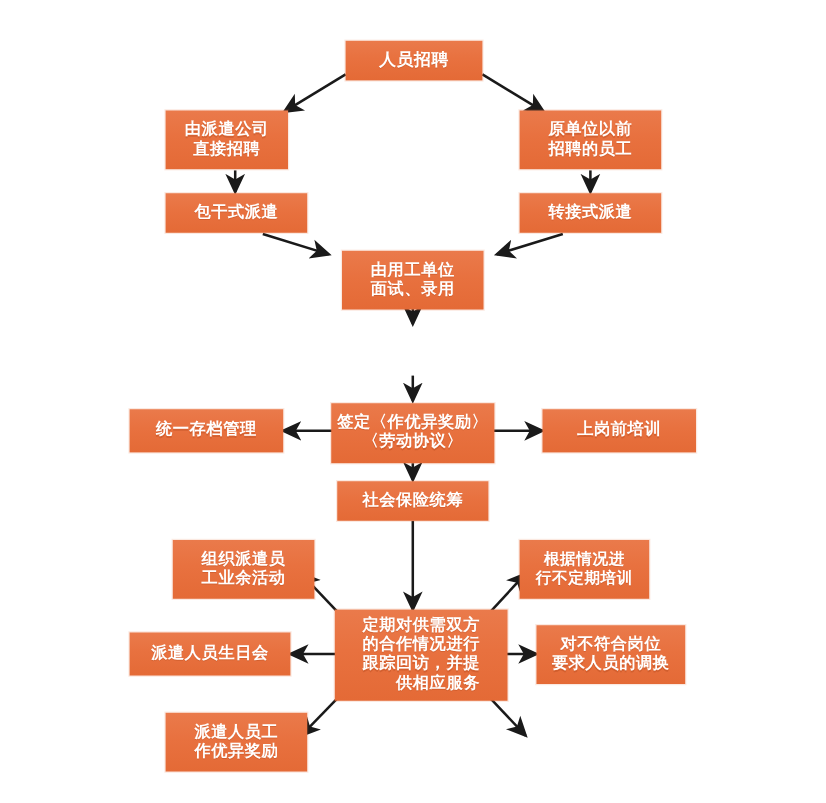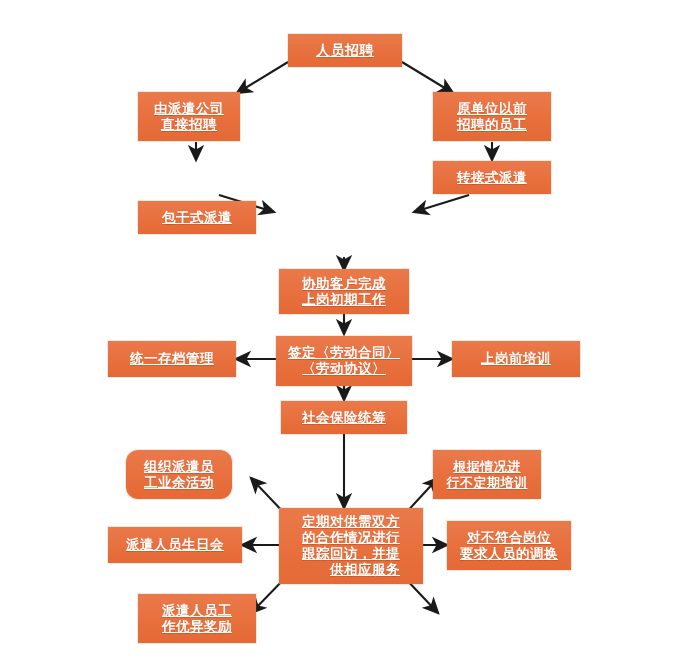--- a/index.html
+++ b/index.html
@@ -35,21 +35,20 @@
     text-align: center;
     line-height: 1.18;
     letter-spacing: 0.5px;
     box-shadow: 0 0 0 1px rgba(228,106,54,0.15);
     z-index: 3;
   }
   .node .txt {
     display: block;
     white-space: pre-line;
     text-shadow: 0 1px 0 rgba(150,50,10,0.25);
-    text-decoration: underline;
   }
   .f14 { font-size: 14px; }
   .f13 { font-size: 13.5px; }
   .f12 { font-size: 13px; }
 </style>
 </head>
 <body>
 
 <div id="canvas">
 
@@ -106,52 +105,52 @@
   <div class="node f13" style="left:138px; top:92px; width:102px; height:49px;">
     <span class="txt">由派遣公司
 直接招聘</span>
   </div>
 
   <div class="node f13" style="left:433px; top:92px; width:118px; height:49px;">
     <span class="txt">原单位以前
 招聘的员工</span>
   </div>
 
-  <div class="node f13" style="left:138px; top:161px; width:118px; height:33px;margin-top:40px;">
+  <div class="node f13" style="left:138px; top:161px; width:118px; height:33px;">
     <span class="txt">包干式派遣</span>
   </div>
 
   <div class="node f13" style="left:433px; top:161px; width:118px; height:33px;text-align:center;">
     <span class="txt">转接式派遣</span>
   </div>
 
+  <div class="node f13" style="left:285px; top:209px; width:118px; height:49px;">
+    <span class="txt">由用工单位
+面试、录用</span>
+  </div>
 
-  <div class="node f13" style="left:279px; top:269px; width:130px; height:45px;">
-    <span class="txt">协助客户完成
-上岗初期工作</span>
-  </div>
 
   <div class="node f13" style="left:108px; top:341px; width:128px; height:36px;">
     <span class="txt">统一存档管理</span>
   </div>
 
   <div class="node f13" style="left:276px; top:336px; width:136px; height:50px;">
-    <span class="txt">签定〈劳动合同〉
+    <span class="txt">签定〈作优异奖励〉
 〈劳动协议〉</span>
   </div>
 
   <div class="node f13" style="left:452px; top:341px; width:128px; height:36px;">
     <span class="txt">上岗前培训</span>
   </div>
 
   <div class="node f13" style="left:281px; top:401px; width:126px; height:33px;">
     <span class="txt">社会保险统筹</span>
   </div>
 
-  <div class="node f13" style="left:126px; top:450px; width:106px; height:49px;border-radius:12px;">
+  <div class="node f13" style="left:144px; top:450px; width:118px; height:49px;">
     <span class="txt">组织派遣员
 工业余活动</span>
   </div>
 
   <div class="node f12" style="left:433px; top:450px; width:108px; height:49px;">
     <span class="txt">根据情况进
 行不定期培训</span>
   </div>
 
   <div class="node f13" style="left:108px; top:527px; width:134px; height:36px;">

